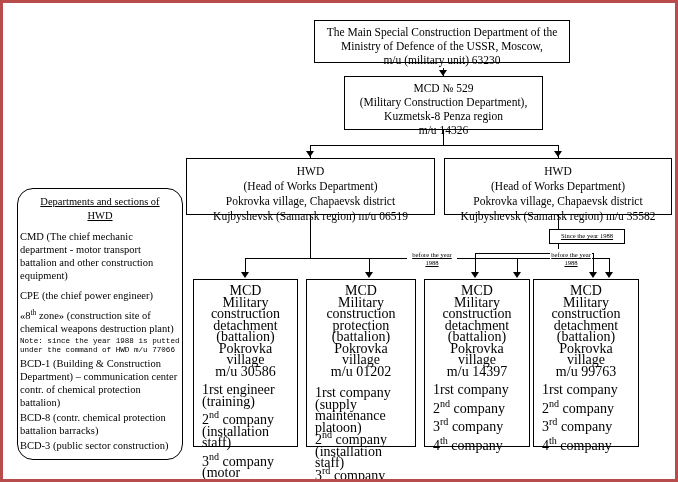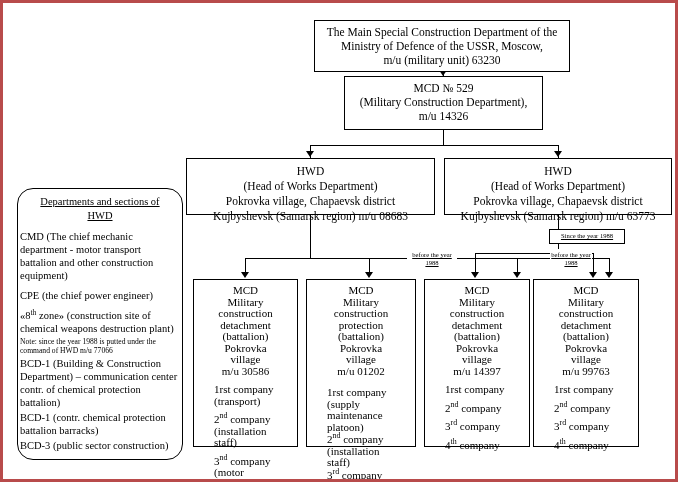--- a/index.html
+++ b/index.html
@@ -44,21 +44,21 @@
   .arrow {
     position: absolute;
     width: 0; height: 0;
     border-left: 4px solid transparent;
     border-right: 4px solid transparent;
     border-top: 6px solid #000000;
     z-index: 3;
   }
   
   #box-gusdo {
-    left: 311px; top: 17px; width: 256px; height: 52px;
+    left: 311px; top: 17px; width: 256px; height: 43px;
     font-size: 11.5px; line-height: 14px;
     padding-top: 4px;
   }
   #box-mcd529 {
     left: 341px; top: 73px; width: 199px; height: 54px;
     font-size: 11.5px; line-height: 14px;
     padding-top: 4px;
   }
   #box-hwd-left {
     left: 183px; top: 155px; width: 249px; height: 57px;
@@ -85,20 +85,21 @@
     font-size: 10.5px;
   }
   #box-sidebar p {
     margin: 0 0 7px 0;
   }
   #box-sidebar p.tight { margin-bottom: 2px; }
   #box-sidebar .note {
     font-size: 7.6px;
     line-height: 9px;
     margin: 0 0 2px 0;
+    font-family: Liberation Mono, monospace;
   }
   .label-box {
     position: absolute;
     box-sizing: border-box;
     border: 1px solid #000000;
     background: #ffffff;
     text-align: center;
     font-size: 6.6px;
     line-height: 8px;
     color: #000000;
@@ -111,23 +112,23 @@
   }
   #label-before-1 {
     left: 404px; top: 246px; width: 50px; height: 17px;
     border: none;
   }
   #label-before-2 {
     left: 547px; top: 246px; width: 42px; height: 19px;
     border: none;
   }
   .mcd {
-    font-size: 11px;
+    font-size: 14px;
     line-height: 11.5px;
-    padding: 5px 20px;
+    padding: 5px 8px;
     text-align: center;
   }
   .mcd .head { display: block; }
   .mcd .companies {
     text-align: left;
     margin-top: 7px;
   }
   .mcd .companies p { margin: 0 0 7px 0; }
   .mcd .companies.compact { margin-top: 10px; }
   .mcd .companies.compact p { margin: 0 0 1px 0; }
@@ -179,35 +180,36 @@
 
     <div class="box" id="box-gusdo">
       <div>The Main Special Construction Department of the</div>
       <div>Ministry of Defence of the USSR, Moscow,</div>
       <div>m/u (military unit) 63230</div>
     </div>
 
     <div class="box" id="box-mcd529">
       <div>MCD № 529</div>
       <div>(Military Construction Department),</div>
+      <div>Kuzmetsk-8 Penza region</div>
       <div>m/u 14326</div>
     </div>
 
     <div class="box" id="box-hwd-left">
       <div>HWD</div>
       <div>(Head of Works Department)</div>
       <div>Pokrovka village, Chapaevsk district</div>
-      <div>Kujbyshevsk (Samarsk region) m/u 08683</div>
+      <div>Kujbyshevsk (Samarsk region) m/u 06519</div>
     </div>
 
     <div class="box" id="box-hwd-right">
       <div>HWD</div>
       <div>(Head of Works Department)</div>
       <div>Pokrovka village, Chapaevsk district</div>
-      <div>Kujbyshevsk (Samarsk region) m/u 63773</div>
+      <div>Kujbyshevsk (Samarsk region) m/u 35582</div>
     </div>
 
     <div class="label-box" id="label-since">
       <u>Since the year 1988</u>
     </div>
     <div class="label-box" id="label-before-1">
       <u>before the year 1988</u>
     </div>
     <div class="label-box" id="label-before-2">
       <u>before the year 1988</u>
@@ -216,35 +218,35 @@
     <div class="box" id="box-sidebar">
       <div class="side-title">
         <div>Departments and sections of</div>
         <div>HWD</div>
       </div>
       <p>CMD (The chief mechanic department - motor transport battalion and other construction equipment)</p>
       <p>CPE (the chief power engineer)</p>
       <p class="tight">«8<sup>th</sup> zone» (construction site of chemical weapons destruction plant)</p>
       <p class="note">Note: since the year 1988 is putted under the command of HWD m/u 77066</p>
       <p class="tight">BCD-1 (Building &amp; Construction Department) – communication center contr. of chemical protection battalion)</p>
-      <p class="tight">BCD-1 (contr. chemical protection battalion barracks)</p>
+      <p class="tight">BCD-8 (contr. chemical protection battalion barracks)</p>
       <p class="tight">BCD-3 (public sector construction)</p>
     </div>
 
     <div class="box mcd" id="box-mcd-1">
       <div class="head">
         <div>MCD</div>
         <div>Military construction</div>
         <div>detachment</div>
         <div>(battalion)</div>
         <div>Pokrovka village</div>
         <div>m/u 30586</div>
       </div>
       <div class="companies">
-        <p>1rst company (transport)</p>
+        <p>1rst engineer (training)</p>
         <p>2<sup>nd</sup> company (installation staff)</p>
         <p>3<sup>nd</sup> company (motor transport)</p>
       </div>
     </div>
 
     <div class="box mcd" id="box-mcd-2">
       <div class="head">
         <div>MCD</div>
         <div>Military construction</div>
         <div>protection (battalion)</div>

